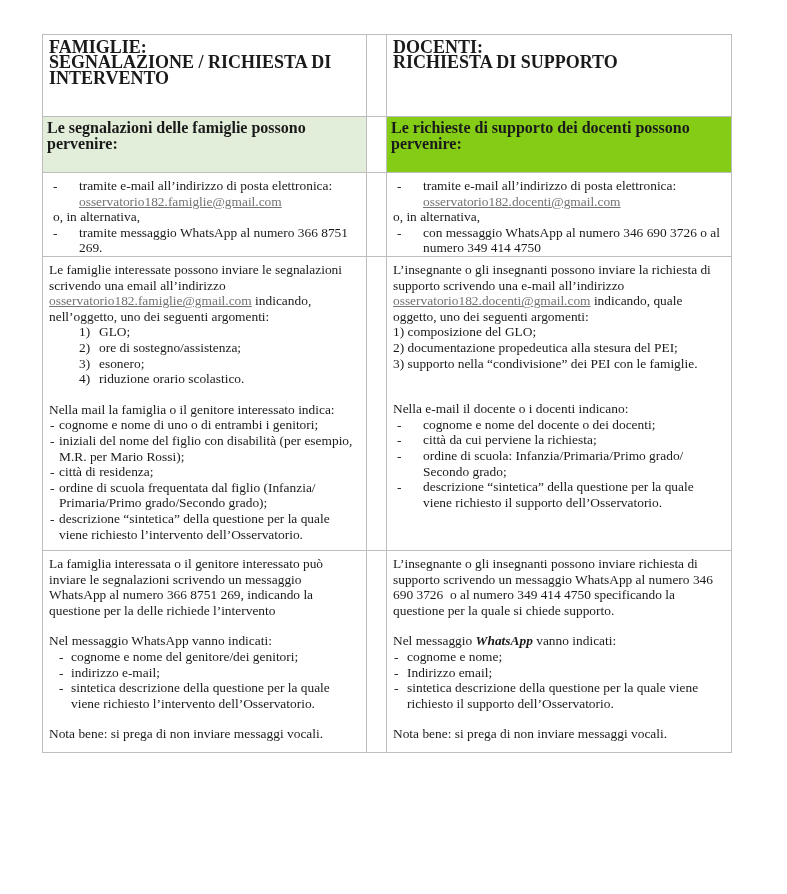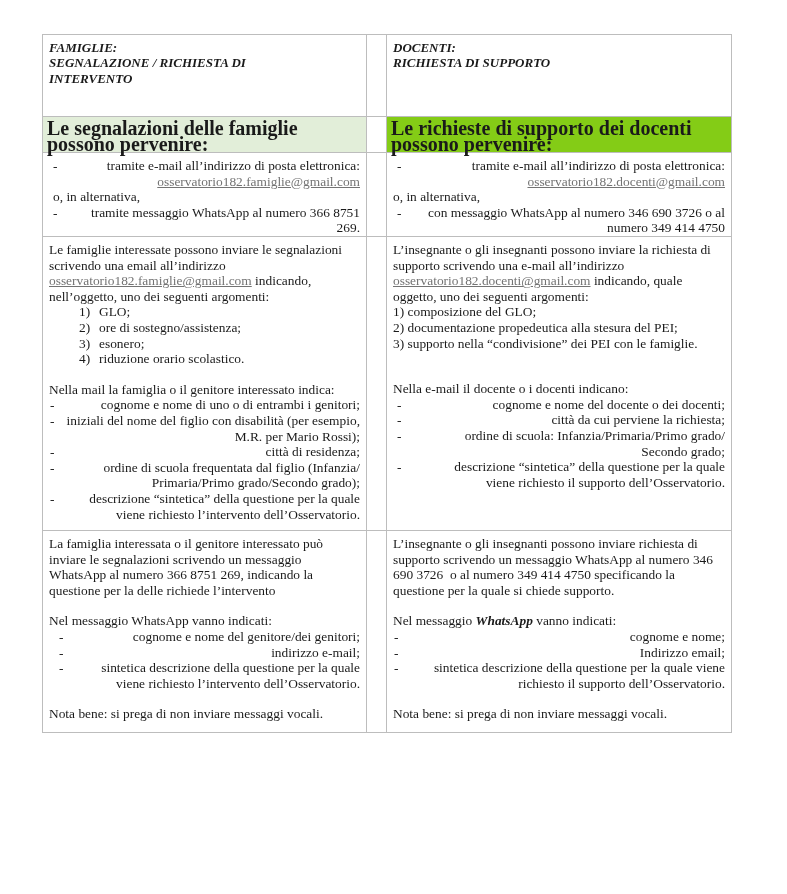--- a/index.html
+++ b/index.html
@@ -13,29 +13,29 @@
     width: 689px; border-collapse: collapse; table-layout: fixed;
   }
   table.doc td {
     border: 1px solid #bdbdbd; vertical-align: top; padding: 0;
   }
   col.c-left { width: 324px; }
   col.c-gap { width: 20px; }
   col.c-right { width: 345px; }
   td.gap { border-top: none; border-bottom: none; }
   .cell { padding: 5px 6px 6px 6px; }
-  .title { font-weight: bold; font-size: 13px; line-height: 15.4px; font-style: italic; }
+  .title { font-weight: bold; font-size: 18px; line-height: 15.4px; }
   .title-cell { height: 70px; padding-top: 5px; }
-  .hdr { font-weight: bold; font-size: 20px; line-height: 16px; padding: 3px 4px 0 4px; }
+  .hdr { font-weight: bold; font-size: 16px; line-height: 16px; padding: 3px 4px 20px 4px; }
   .hdr-green { background: #e2eed9; }
   .hdr-blue { background: #84cc16; }
   .hdr-wrap { padding: 4px 6px 4px 4px; }
   a.mail { color: #737373; text-decoration: underline; }
   .dash-list { margin: 0; padding: 0; list-style: none; }
-  .dash-list li { position: relative; padding-left: 30px; text-align: right; }
+  .dash-list li { position: relative; padding-left: 30px; }
   .dash-list li::before { content: "-"; position: absolute; left: 4px; }
   .dash-tight li { padding-left: 10px; }
   .dash-tight li::before { left: 1px; }
   .dash-ind li { padding-left: 16px; margin-left: 6px; }
   .dash-ind li::before { left: 4px; }
   .num-list { margin: 0; padding: 0; list-style: none; }
   .num-list li { position: relative; padding-left: 50px; }
   .num-list li .n { position: absolute; left: 30px; }
   .gapline { height: 15px; }
   b { font-weight: normal; }

